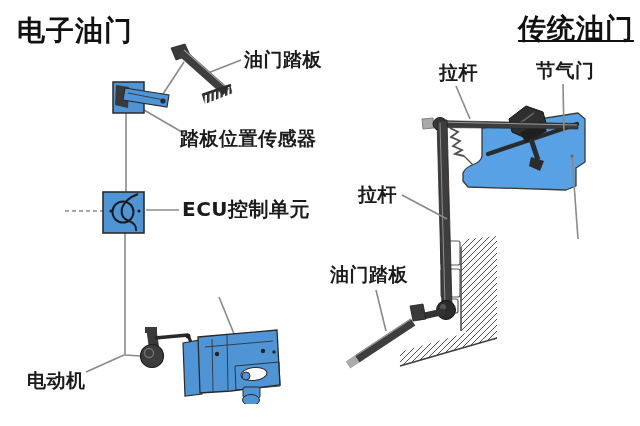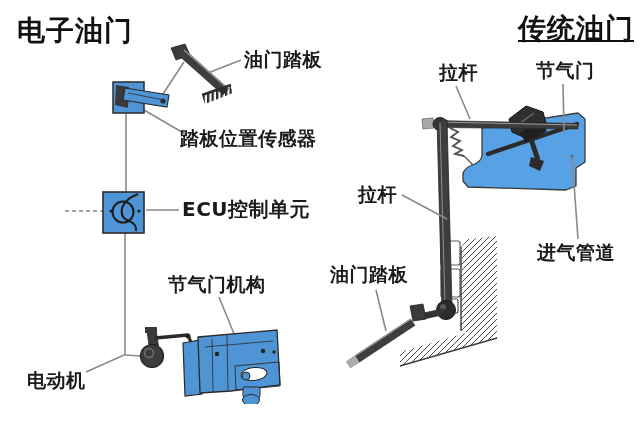--- a/index.html
+++ b/index.html
@@ -177,21 +177,19 @@
       <circle cx="572" cy="156" r="1.6" fill="#666"></circle>
     </g>
   </svg>
 
   <div class="title title-left">电子油门</div>
   <div class="title title-right">传统油门</div>
 
   <div class="label lbl-pedal-left">油门踏板</div>
   <div class="label lbl-sensor">踏板位置传感器</div>
   <div class="label lbl-ecu">ECU控制单元</div>
-  <div class="label lbl-throttle">节气门机构</div>
   <div class="label lbl-motor">电动机</div>
 
   <div class="label lbl-rod-top">拉杆</div>
   <div class="label lbl-valve">节气门</div>
   <div class="label lbl-rod-mid">拉杆</div>
-  <div class="label lbl-intake">进气管道</div>
   <div class="label lbl-pedal-right">油门踏板</div>
 </div>
 
 </body></html>

